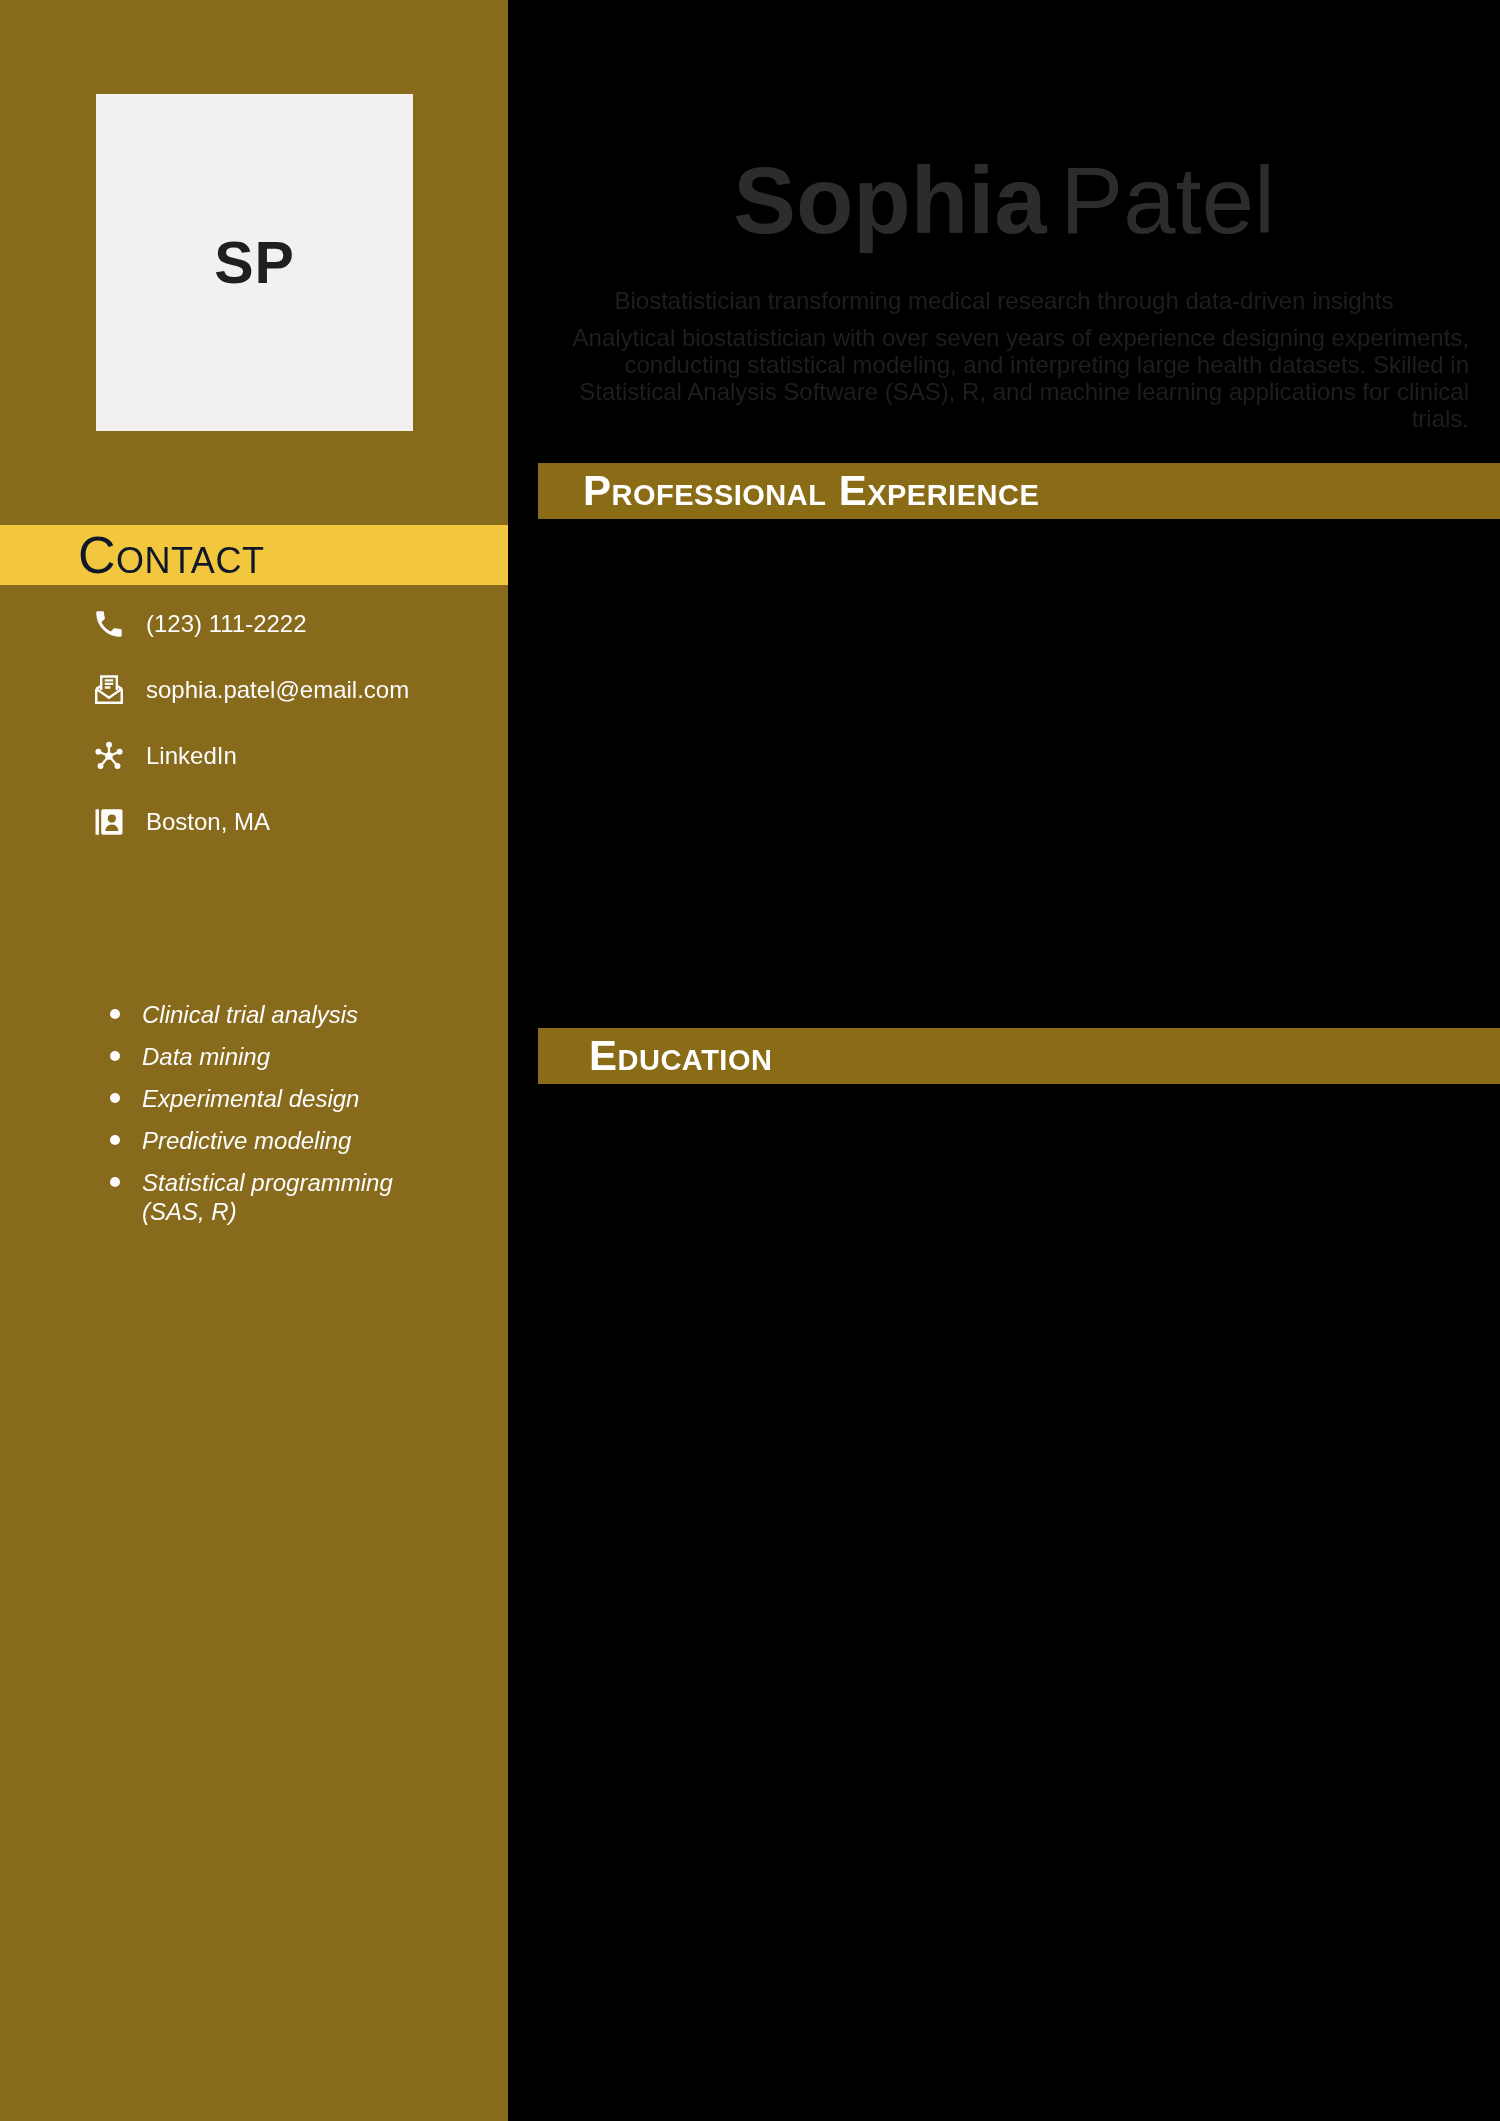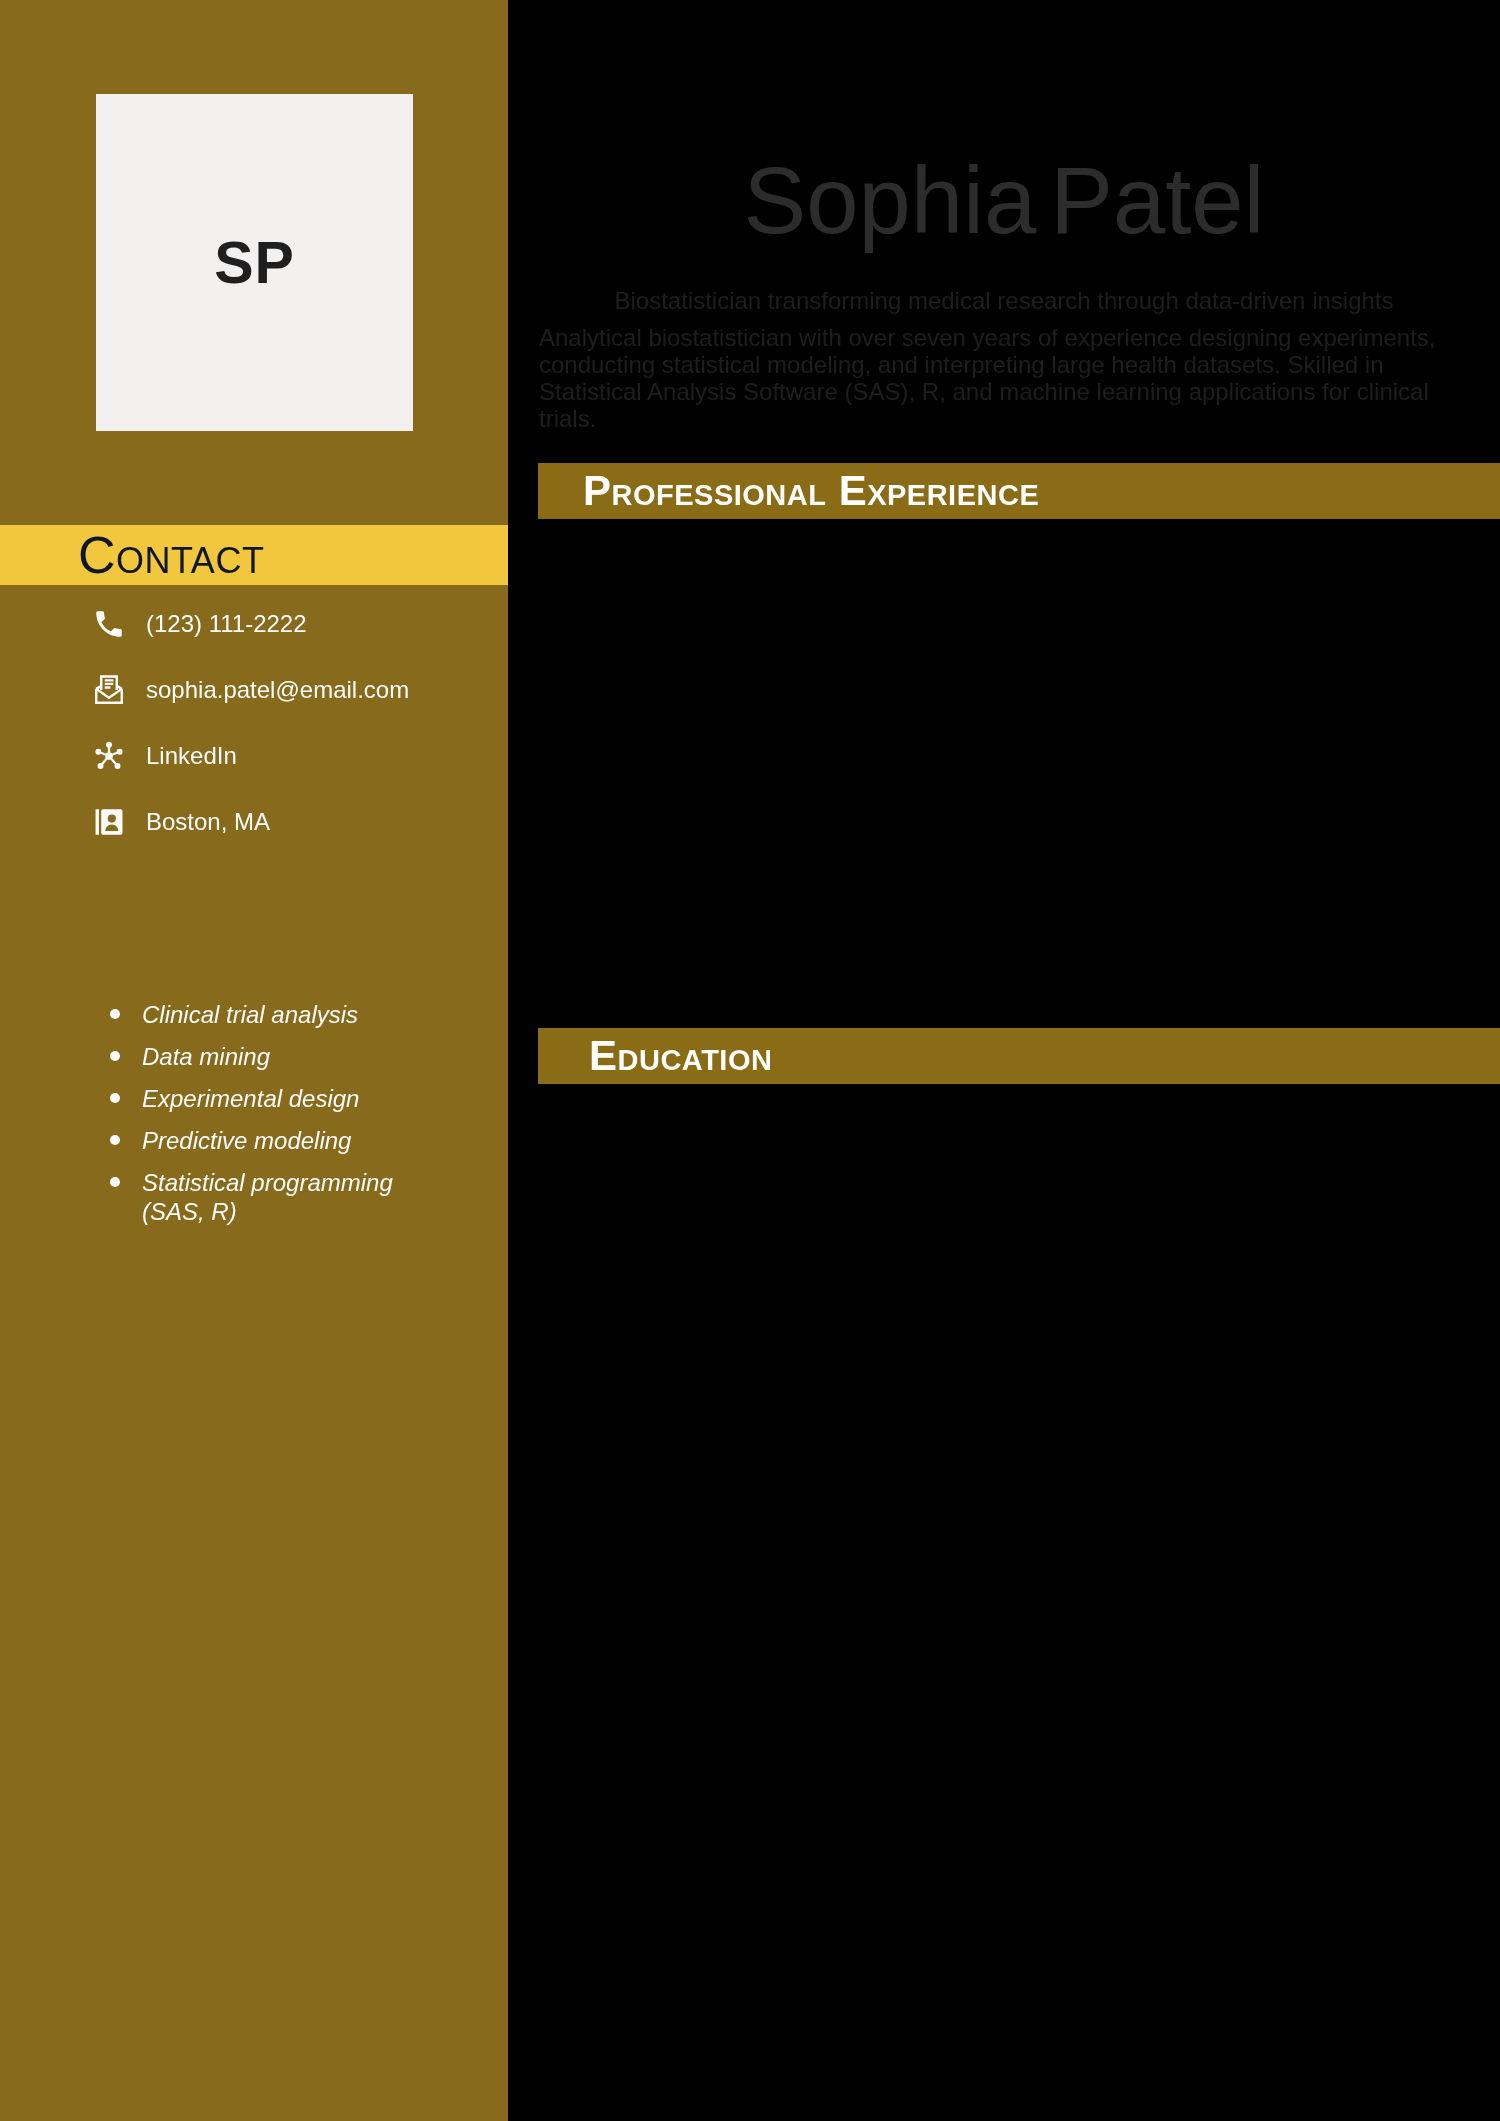--- a/index.html
+++ b/index.html
@@ -118,38 +118,38 @@
   .name {
     position: absolute;
     left: 0; right: 0; top: 152px;
     margin: 0;
     text-align: center;
     font-size: 94px;
     line-height: 1.05;
     color: #2C2C2C;
     white-space: nowrap;
   }
-  .name .first { font-weight: 400; }
+  .name .first { font-weight: 700; }
   .name .last  { font-weight: 400; margin-left: 14px; }
   .tagline {
     position: absolute;
     left: 0; right: 0; top: 287px;
     margin: 0;
     text-align: center;
     font-size: 24px;
     font-weight: 400;
     color: #1E1E1E;
   }
   .summary {
     position: absolute;
     left: 50%; top: 324px;
     transform: translateX(-50%);
     width: 930px;
     margin: 0;
-    text-align: left;
+    text-align: right;
     font-size: 24px;
     line-height: 27px;
     color: #1E1E1E;
   }
   .section-bar {
     position: absolute;
     left: 30px;
     width: 975px;
     height: 56px;
     background: #8A6C17;

